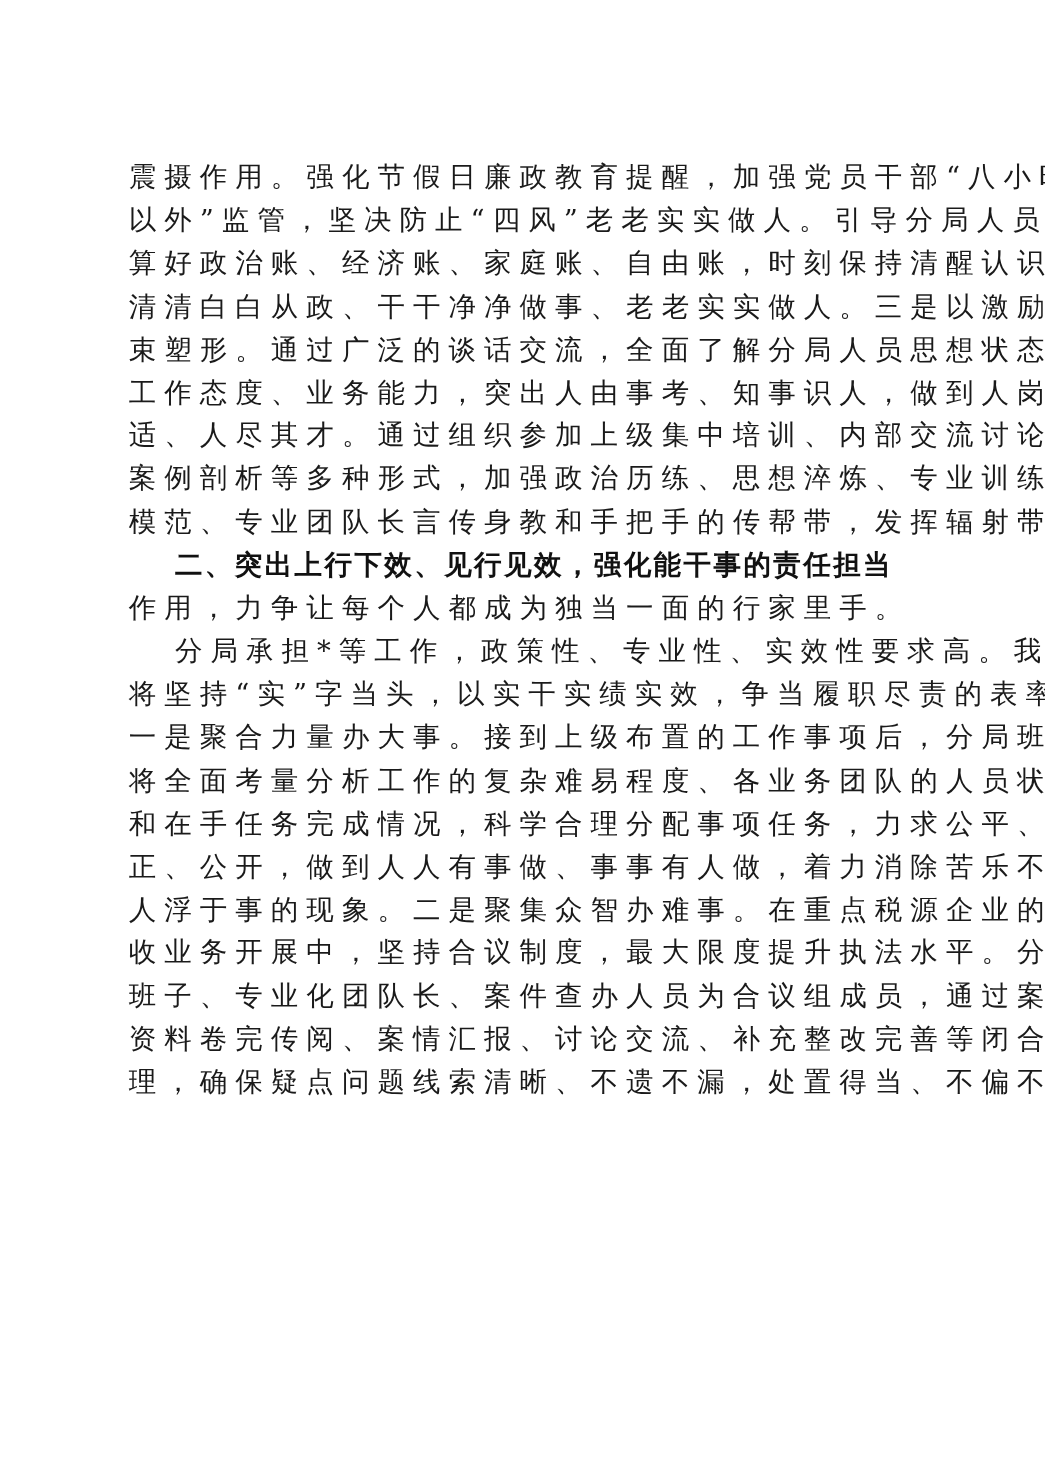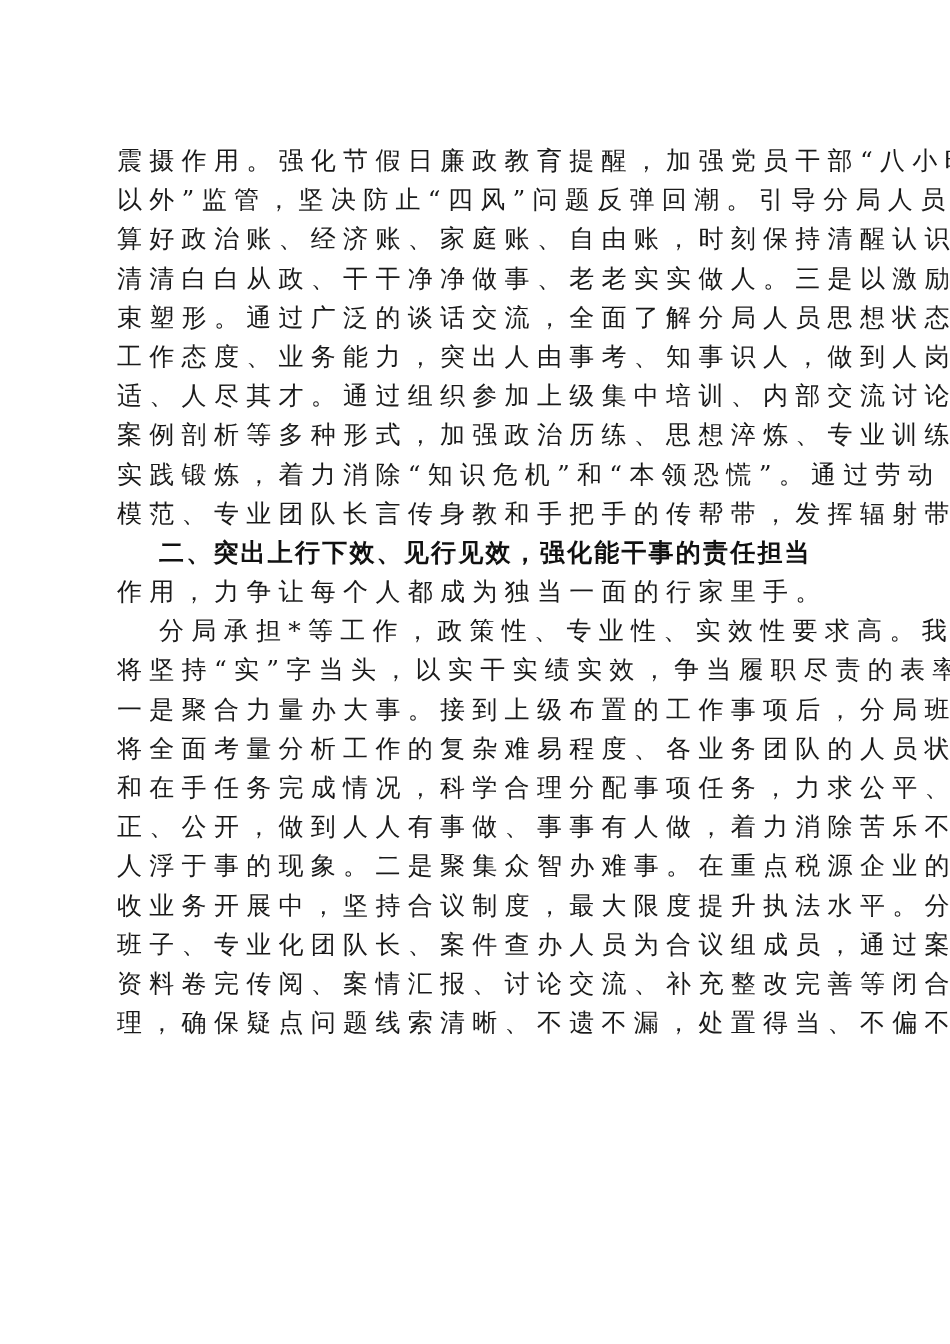--- a/index.html
+++ b/index.html
@@ -42,28 +42,27 @@
     }
     .line.last {
       letter-spacing: 7.3px;
     }
   </style>
 </head>
 <body>
 
 <div class="page">
   <div class="line">震摄作用。强化节假日廉政教育提醒，加强党员干部“八小时</div>
-  <div class="line">以外”监管，坚决防止“四风”问题反弹回潮。引导分局人员</div>
+  <div class="line">以外”监管，坚决防止“四风”老老实实做人。引导分局人员</div>
   <div class="line">算好政治账、经济账、家庭账、自由账，时刻保持清醒认识，</div>
   <div class="line">清清白白从政、干干净净做事、老老实实做人。三是以激励约</div>
   <div class="line">束塑形。通过广泛的谈话交流，全面了解分局人员思想状态、</div>
   <div class="line">工作态度、业务能力，突出人由事考、知事识人，做到人岗相</div>
   <div class="line">适、人尽其才。通过组织参加上级集中培训、内部交流讨论、</div>
   <div class="line">案例剖析等多种形式，加强政治历练、思想淬炼、专业训练和</div>
-  <div class="line">实践锻炼，着力消除“知识危机”和“本领恐慌”。通过劳动</div>
   <div class="line">模范、专业团队长言传身教和手把手的传帮带，发挥辐射带动</div>
   <div class="line heading">二、突出上行下效、见行见效，强化能干事的责任担当</div>
 
   <div class="line">作用，力争让每个人都成为独当一面的行家里手。</div>
 
   <div class="line indent">分局承担*等工作，政策性、专业性、实效性要求高。我们</div>
   <div class="line">将坚持“实”字当头，以实干实绩实效，争当履职尽责的表率。</div>
   <div class="line">一是聚合力量办大事。接到上级布置的工作事项后，分局班子</div>
   <div class="line">将全面考量分析工作的复杂难易程度、各业务团队的人员状况</div>
   <div class="line">和在手任务完成情况，科学合理分配事项任务，力求公平、公</div>

